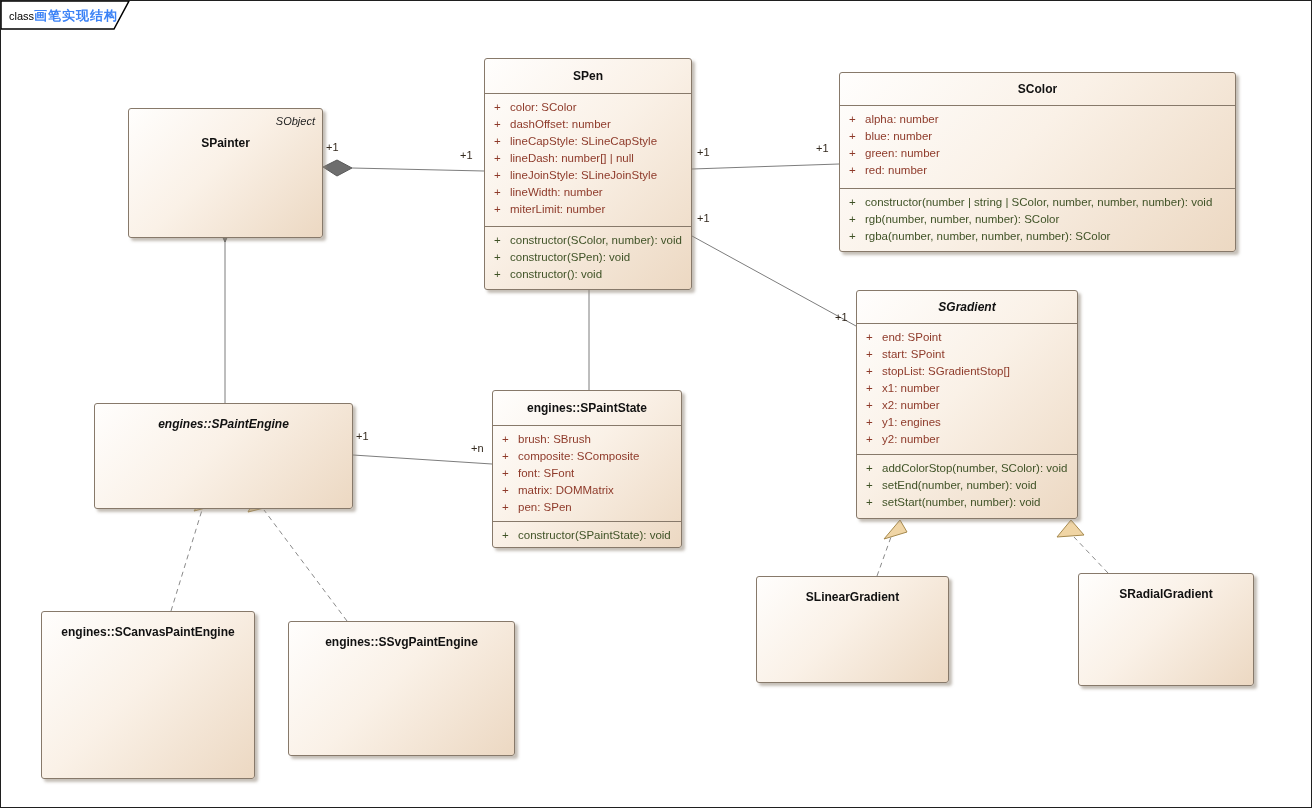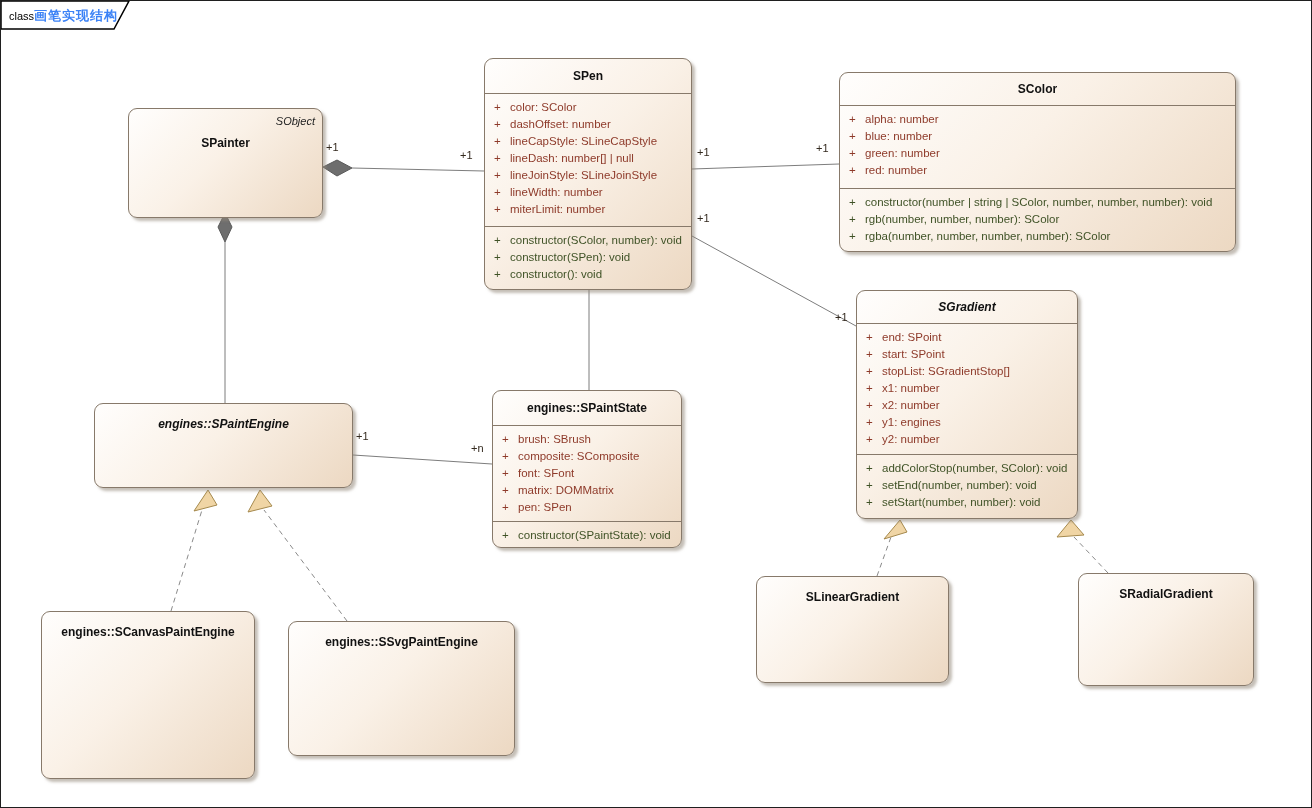--- a/index.html
+++ b/index.html
@@ -4,21 +4,21 @@
 <style>
   html,body{margin:0;padding:0;background:#fff;}
   .canvas{
     position:relative;width:1312px;height:808px;background:#ffffff;
     border:1px solid #1f1f1f;box-sizing:border-box;overflow:hidden;
     font-family:"Liberation Sans",sans-serif;
   }
   svg.layer{position:absolute;left:0;top:0;width:1312px;height:808px;}
   .cbox{
     position:absolute;box-sizing:border-box;
-    border:1px solid var(--box-border);border-radius:9px;
+    border:1px solid var(--box-border);border-radius:3px;
     background:linear-gradient(135deg,#fffefd 0%,#faf1e7 45%,#ecd8c2 100%);
     box-shadow:3px 3px 3px rgba(148,136,122,.55);
   }
   .ctitle{
     font-weight:bold;font-size:12px;color:#111;text-align:center;
     display:flex;align-items:center;justify-content:center;box-sizing:border-box;
   }
   .sectioned .ctitle{border-bottom:1px solid var(--box-border);}
   .abstract .ctitle{font-style:italic;}
   .plain .ctitle{align-items:flex-start;height:100%;padding-top:13px;}
@@ -89,21 +89,21 @@
     <g>
       <line x1="1107" y1="572" x2="1073" y2="536" stroke="#8a8a8a" stroke-width="1" stroke-dasharray="5 4"></line>
       <polygon points="1070,519 1056,536 1083,534" fill="#f0d5a5" stroke="#a5894d"></polygon>
     </g>
   </svg>
 
   <div class="tabtext">
     <span class="kw">class</span><span class="zh">画笔实现结构</span>
   </div>
 
-  <div class="cbox plain" style="left:127px;top:107px;width:195px;height:110px;">
+  <div class="cbox plain" style="left:127px;top:107px;width:195px;height:130px;">
     <span class="stereo">SObject</span>
     <div class="ctitle" style="padding-top:27px;">SPainter</div>
   </div>
 
   <div class="cbox sectioned" style="left:483px;top:57px;width:208px;height:232px;">
     <div class="ctitle" style="height:35px;">SPen</div>
     <div class="csec attrs" style="height:133px;">
         <div class="mrow">
           <span class="vis">+</span>
           <span class="mtext">color: SColor</span>
@@ -226,21 +226,21 @@
           <span class="vis">+</span>
           <span class="mtext">setEnd(number, number): void</span>
         </div>
         <div class="mrow">
           <span class="vis">+</span>
           <span class="mtext">setStart(number, number): void</span>
         </div>
       </div>
   </div>
 
-  <div class="cbox plain abstract" style="left:93px;top:402px;width:259px;height:85px;">
+  <div class="cbox plain abstract" style="left:93px;top:402px;width:259px;height:106px;">
     <div class="ctitle">engines::SPaintEngine</div>
   </div>
 
   <div class="cbox sectioned" style="left:491px;top:389px;width:190px;height:158px;">
     <div class="ctitle" style="height:35px;">engines::SPaintState</div>
     <div class="csec attrs" style="height:96px;">
         <div class="mrow">
           <span class="vis">+</span>
           <span class="mtext">brush: SBrush</span>
         </div>

